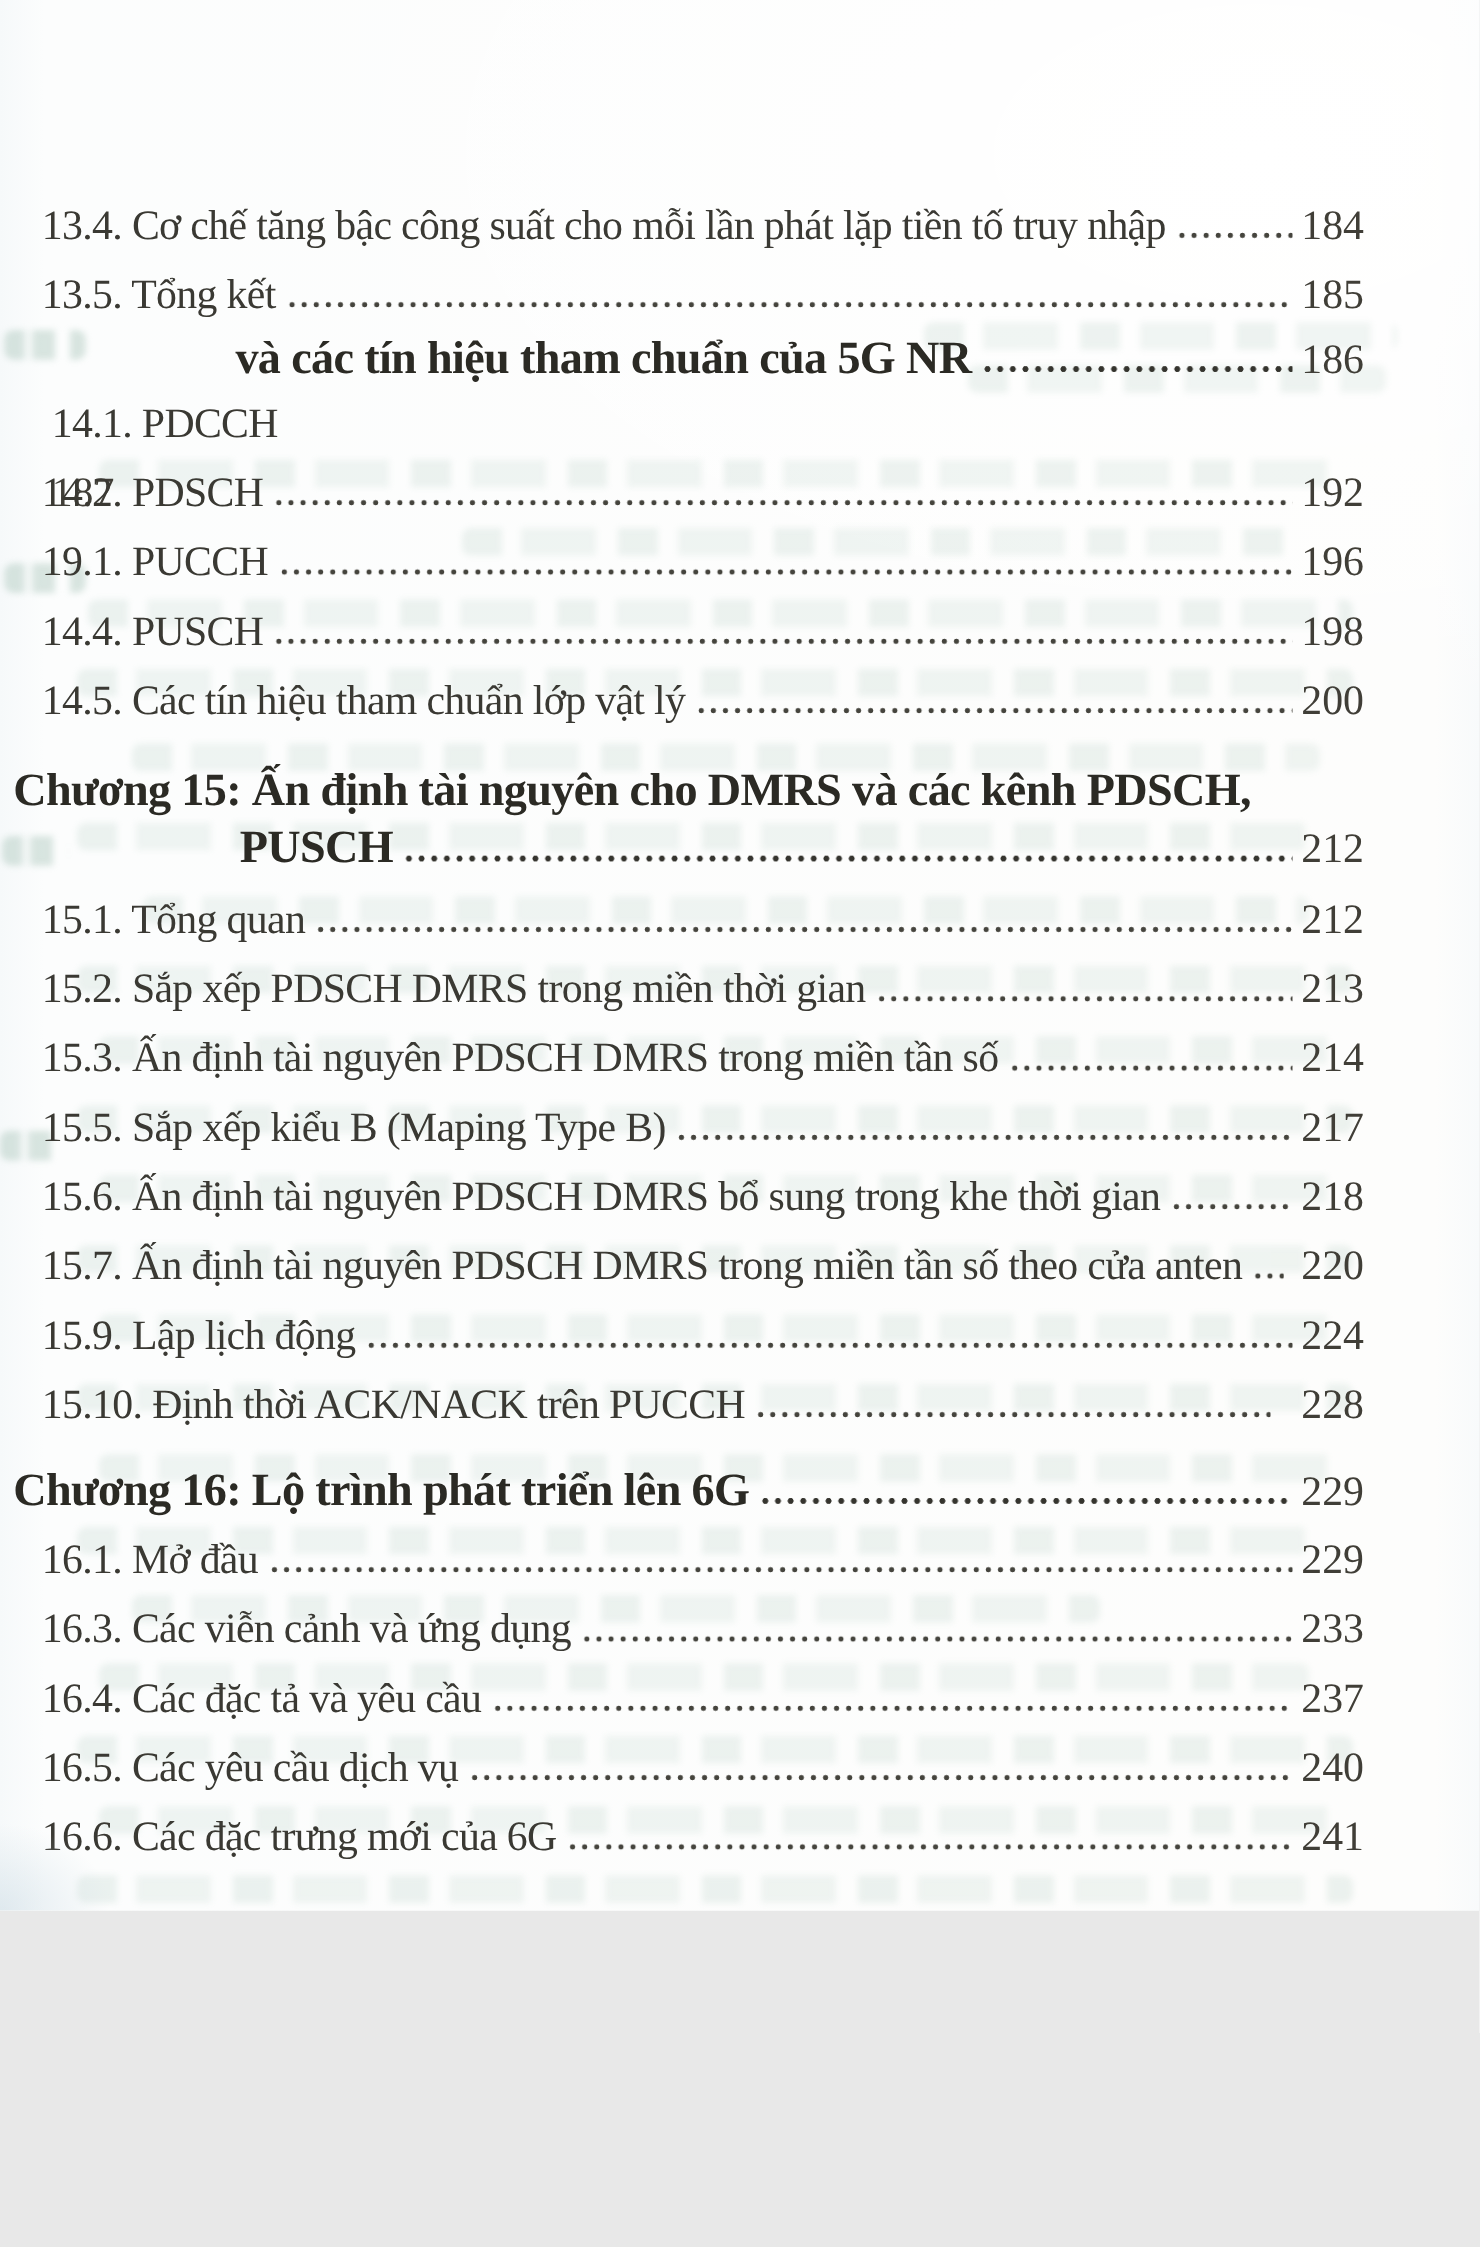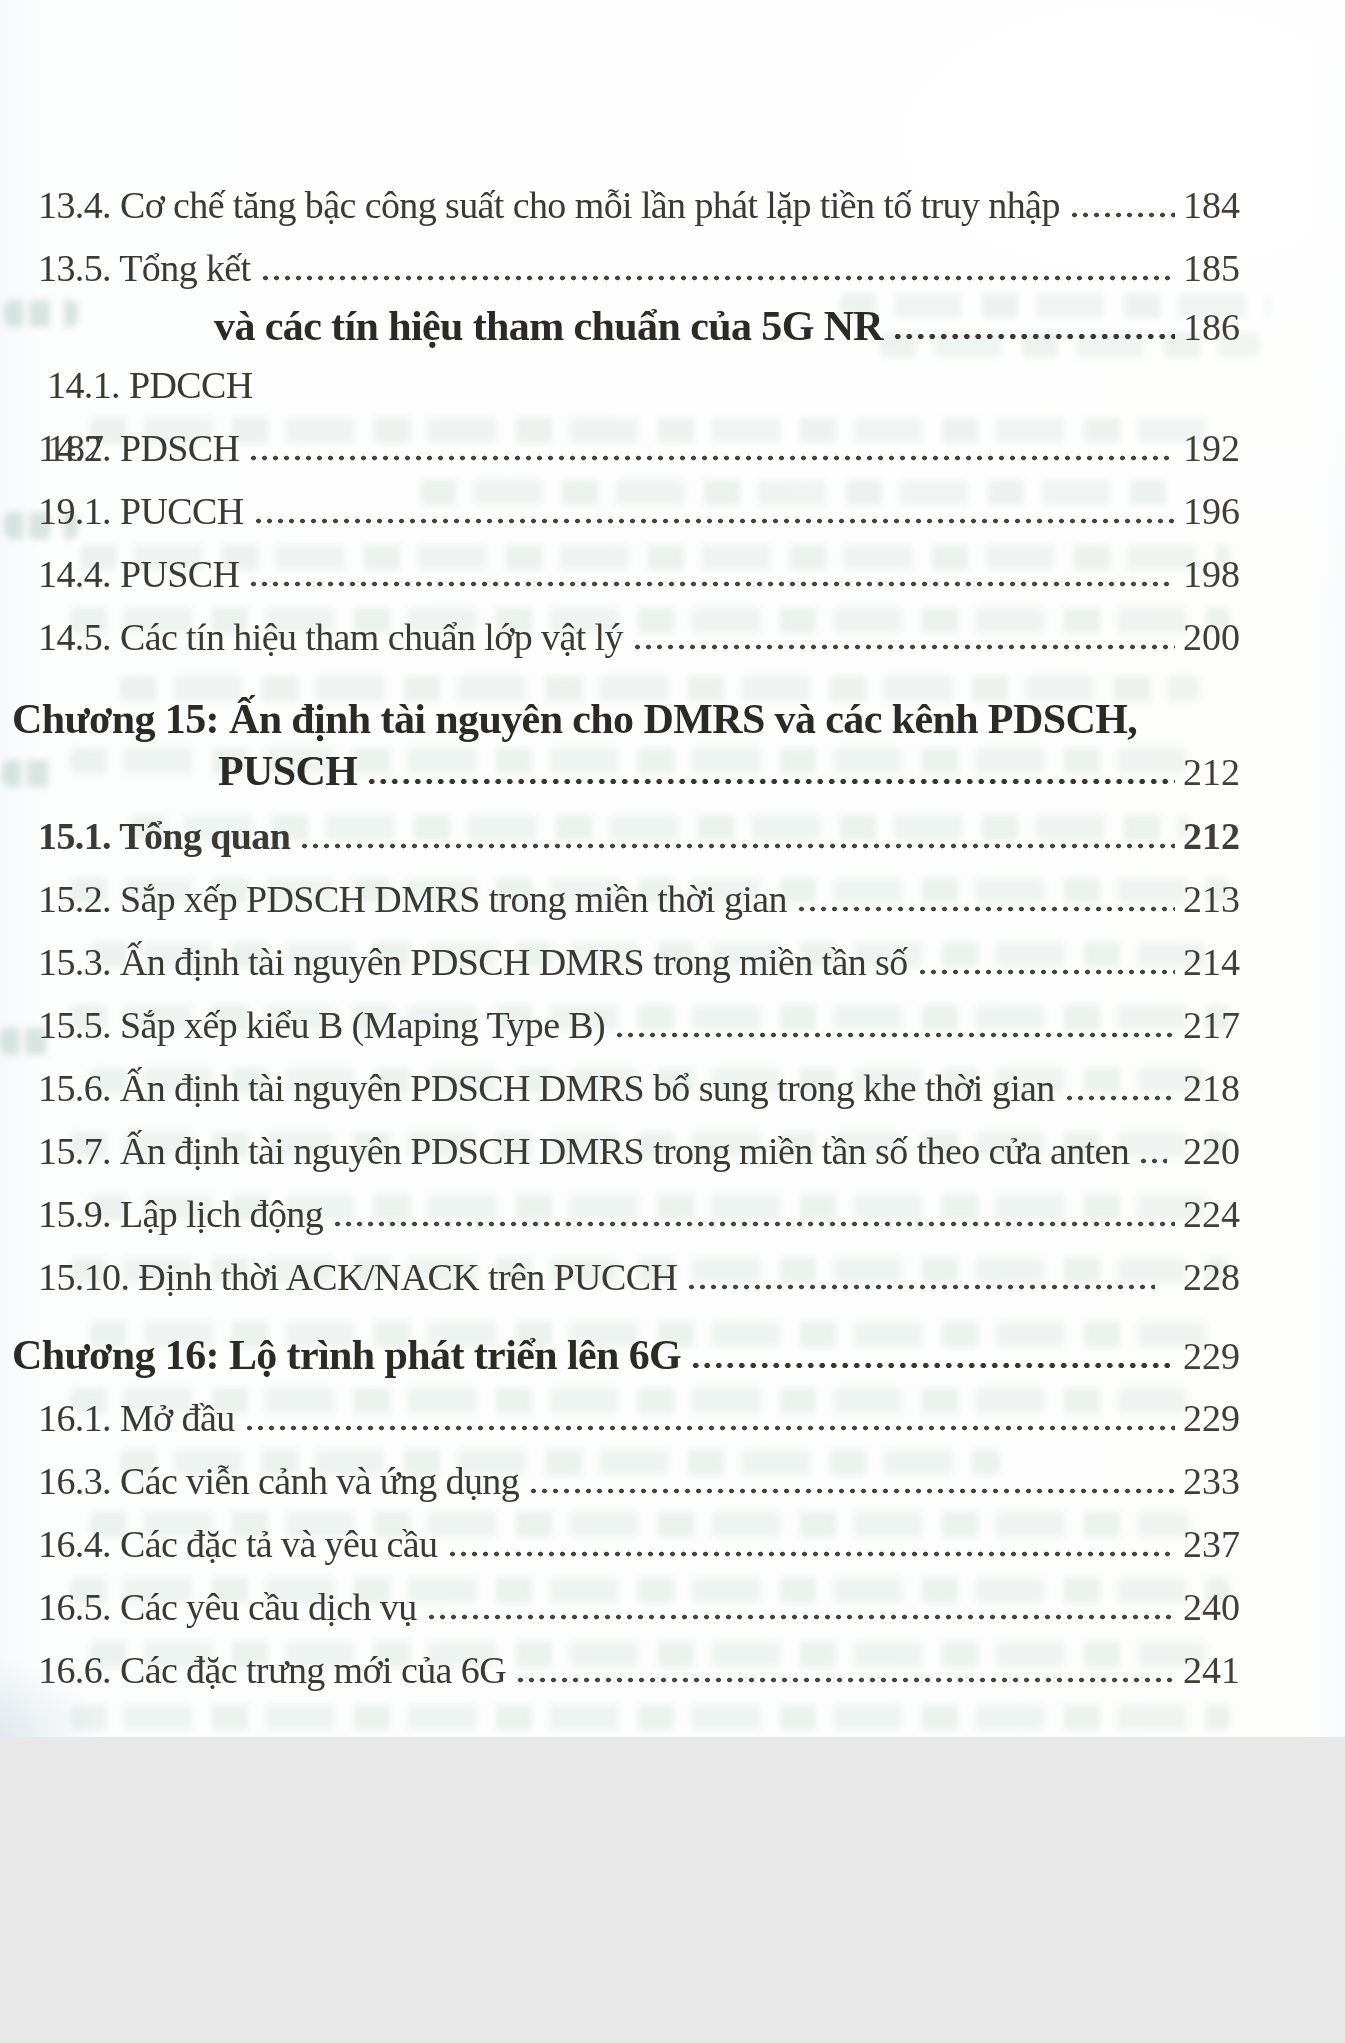--- a/index.html
+++ b/index.html
@@ -58,21 +58,21 @@
   }
   .row.chapter .num{font-weight:normal;font-size:38px;}
 
   .neg{margin-left:-26px;}
   .ind14{margin-left:176px;}
   .ind15{margin-left:180px;}
   .mt14{margin-top:14px;}
   .mt24{margin-top:24px;}
   .mt20{margin-top:20px;}
   .mt2{margin-top:2px;flex-direction:column;}
-  .mt8{margin-top:8px;font-weight:bold;}
+  .mt8{margin-top:8px;}
   .mt6{margin-top:6px;}
   .gapsm .num{margin-left:14px;}
   .gapmd .num{margin-left:26px;}
 </style>
 </head>
 <body>
 
 <div class="page">
 
   <div class="bleed-layer">

